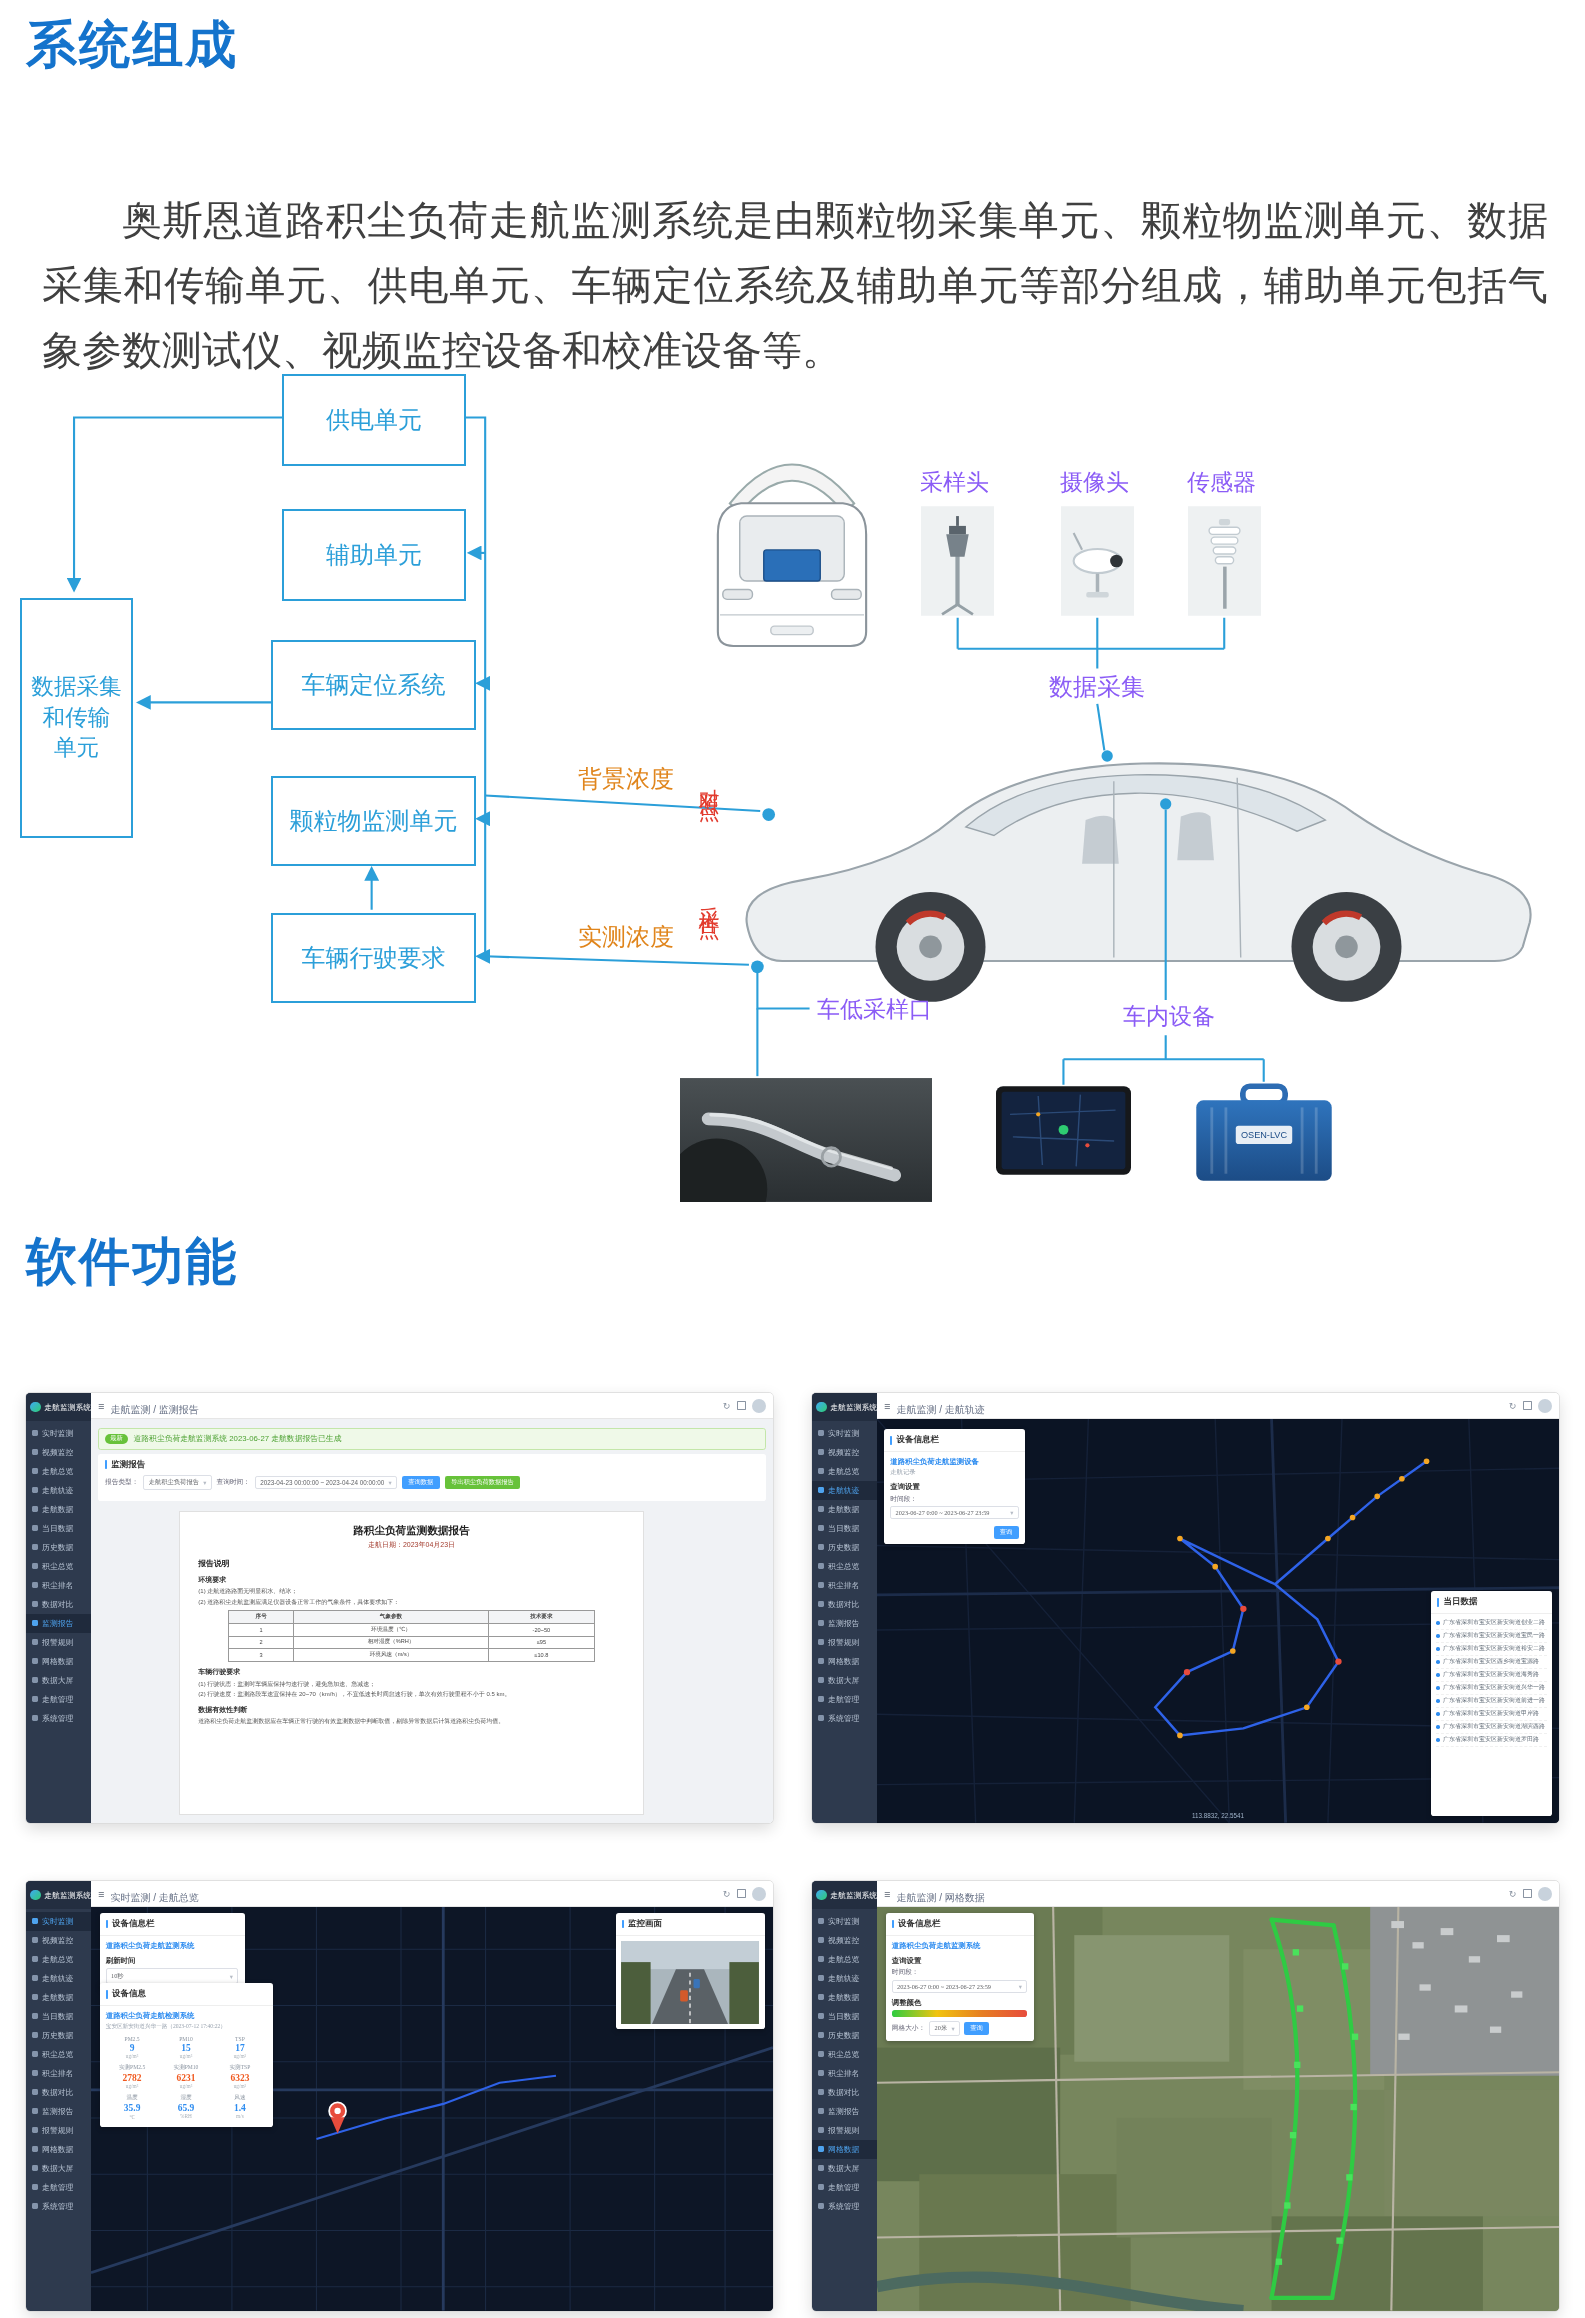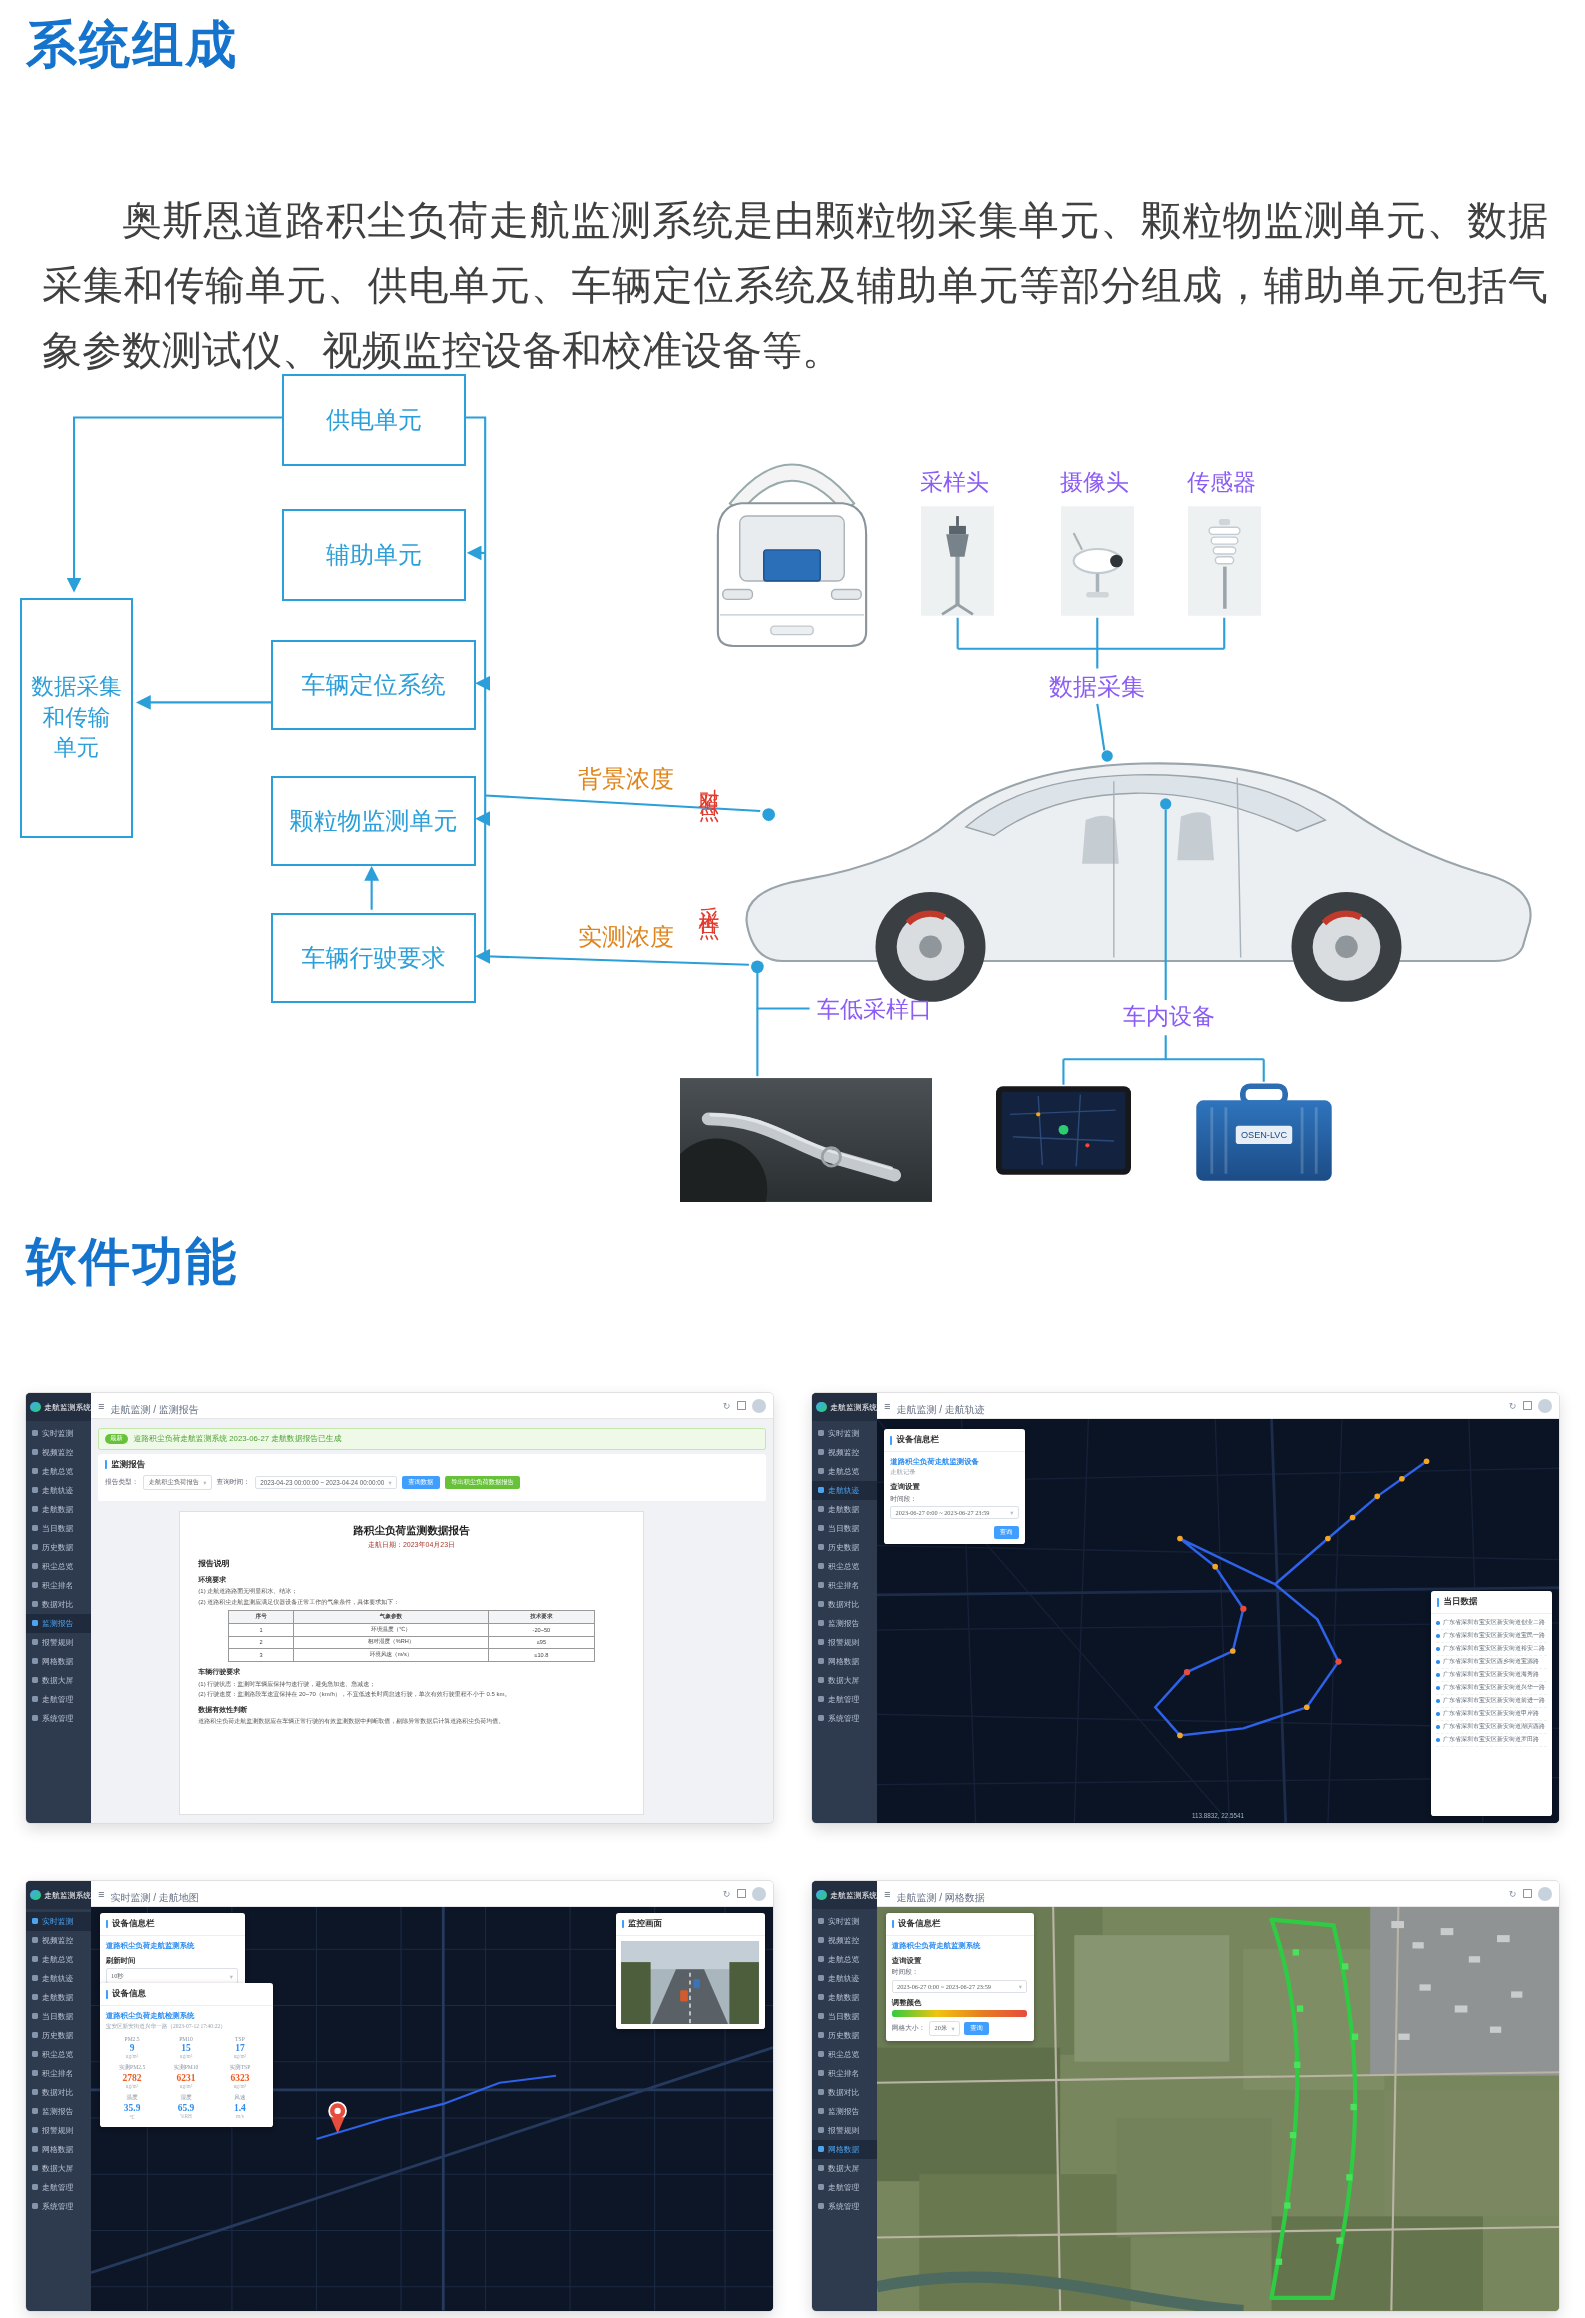--- a/index.html
+++ b/index.html
@@ -672,21 +672,21 @@
           </li>
           <li>
             <span class="ico"></span>
             <span>系统管理</span>
           </li>
         </ul>
     </div>
     <div class="shot-main">
       <div class="tbar">
         <span class="burger">≡</span>
-        <span class="crumb">实时监测 / 走航地图</span>
+        <span class="crumb">实时监测 / 走航总览</span>
         <span class="tico">↻</span>
         <span class="tico-sq"></span>
         <span class="avatar"></span>
       </div>
       <div class="sbody" style="background:#0d1626;">
         <svg class="mapfill" viewBox="0 0 968 574" preserveAspectRatio="none">
           <rect width="968" height="574" fill="#0d1626"></rect>
           <g stroke="#1b2a44" stroke-width="1.5">
             <line x1="0" y1="60" x2="968" y2="60"></line>
               <line x1="0" y1="140" x2="968" y2="140"></line>

